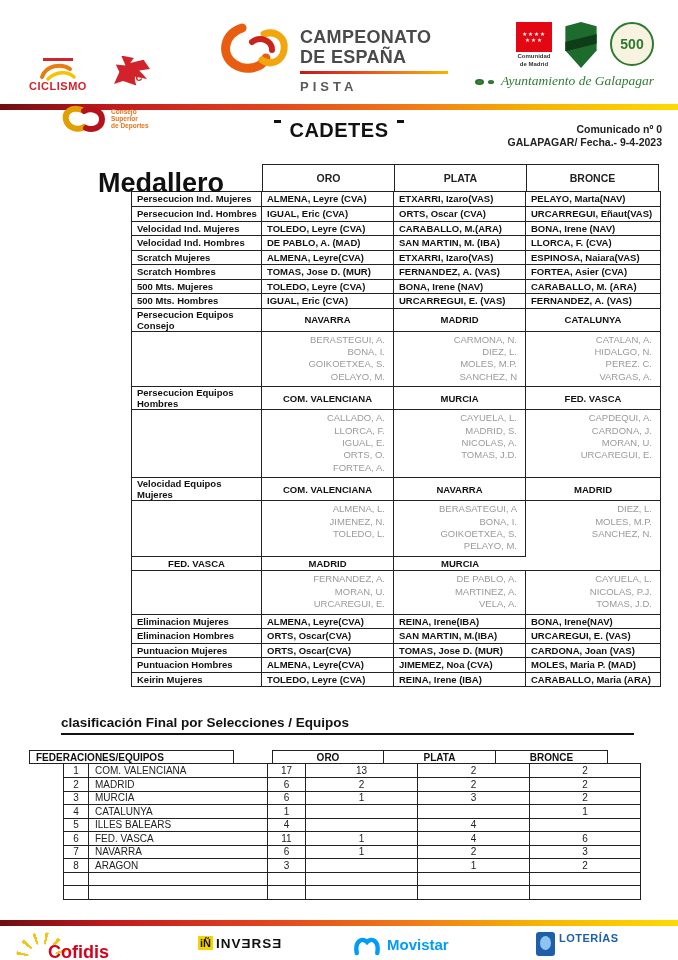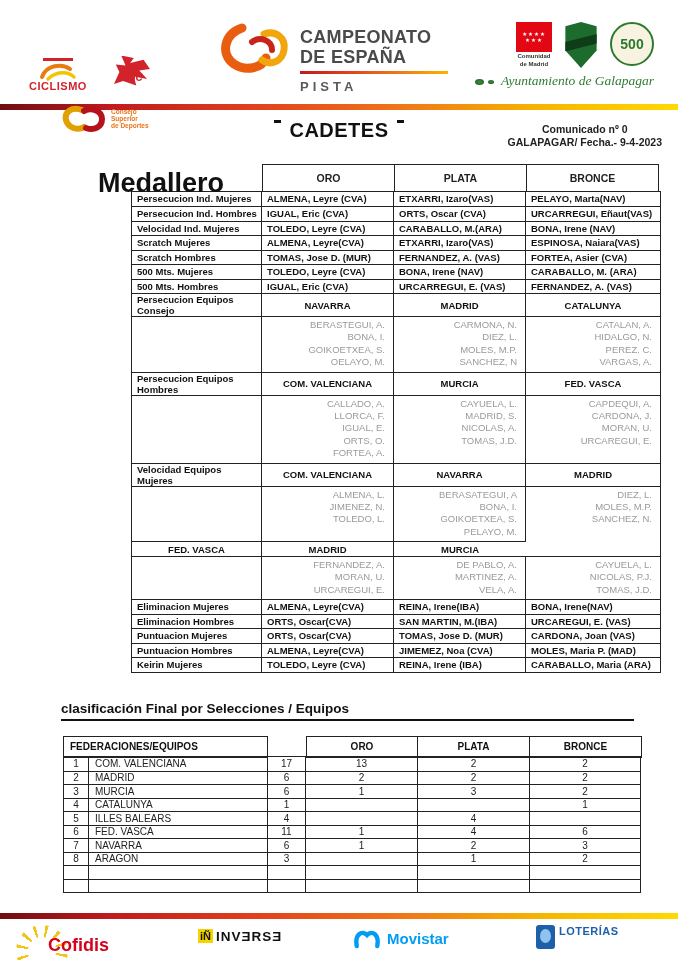--- a/index.html
+++ b/index.html
@@ -40,21 +40,21 @@
   .ayto { margin-top:5px; text-align:right; color:#2e7d32; font-family:"Liberation Serif", serif; font-style:italic; font-size:13.5px; }
   .turtle { display:inline-block; width:9px; height:6px; border-radius:50%; background:radial-gradient(#3b8f3b,#18561f); margin-right:4px; vertical-align:middle; }
   .turtle.small { width:6px; height:4px; }
 
   .gbar { height:6px; background:linear-gradient(90deg,#6f0d12 0%,#c01a1c 16%,#e2401d 38%,#f07818 60%,#f7b500 80%,#ffd900 100%); }
 
   
   .docline { position:relative; height:54px; }
   .cadetes { text-align:center; padding-top:9px; font-size:20px; font-weight:800; color:#111; letter-spacing:.5px; }
   .tick { display:inline-block; width:7px; height:3px; background:#111; vertical-align:top; margin:1px 8px 0; }
-  .comu { position:absolute; right:16px; top:13px; text-align:center; font-size:10.5px; font-weight:700; color:#222; line-height:13px; }
+  .comu { position:absolute; right:16px; top:13px; text-align:right; font-size:10.5px; font-weight:700; color:#222; line-height:13px; }
 
   
   .medal { position:relative; }
   .m-title { position:absolute; left:98px; top:4px; font-size:27px; font-weight:800; color:#111; }
   .m-head { display:flex; margin-left:262px; }
   .m-hcell { width:133px; height:28px; border:1.5px solid #222; border-left-width:1px; display:flex; align-items:center; justify-content:center;
     font-size:10.5px; font-weight:700; color:#222; }
   .m-hcell:first-child { border-left-width:1.5px; }
   .m-hcell + .m-hcell { margin-left:-1px; }
   #mtable { margin-left:131px; width:530px; border:1.5px solid #222; margin-top:-1.5px; background:#fff; }
@@ -65,21 +65,21 @@
   .m-row:first-child .m-cell { border-top:none; }
   .m-cell.ev { padding-left:5px; }
   .m-cell.win { padding-left:5px; }
   .m-cell.team { justify-content:center; text-align:center; }
   .m-cell.mem { display:block; font-weight:400; color:#9a9a9a; text-align:right; padding:2px 8px 3px; }
   .mem-line { line-height:12.4px; font-size:9.5px; }
 
   
   .clasif { margin-top:28px; }
   .c-title { margin-left:61px; width:573px; border-bottom:2.5px solid #111; font-size:13.5px; font-weight:700; color:#111; padding-bottom:3px; }
-  .c-head { display:grid; grid-template-columns:205px 38px 112px 112px 112px; margin-left:63px; margin-top:15px; height:22px; }
+  .c-head { display:grid; grid-template-columns:205px 38px 112px 112px 112px; margin-left:29px; margin-top:15px; height:14px; }
   .c-h1 { border:1.5px solid #222; display:flex; align-items:center; padding-left:6px; font-size:10px; font-weight:700; color:#111; }
   .c-hgap { border:none; }
   .c-hcell { border:1.5px solid #222; border-left:none; display:flex; align-items:center; justify-content:center; font-size:10px; font-weight:700; color:#111; }
   .c-hcell.first { border-left:1.5px solid #222; }
   #ctable { margin-left:63px; width:578px; border:1.5px solid #222; margin-top:-1.5px; }
   .c-row { display:grid; grid-template-columns:25px 179px 38px 112px 112px 1fr; height:13.5px; }
   .c-cell { border-right:1px solid #222; border-top:1px solid #222; font-size:10px; color:#222;
     display:flex; align-items:center; justify-content:center; line-height:11px; }
   .c-cell:last-child { border-right:none; }
   .c-row:first-child .c-cell { border-top:none; }
@@ -207,20 +207,26 @@
           <div class="m-cell win">ORTS, Oscar (CVA)</div>
           <div class="m-cell win">URCARREGUI, Eñaut(VAS)</div>
         </div>
         <div class="m-row">
           <div class="m-cell ev">Velocidad Ind. Mujeres</div>
           <div class="m-cell win">TOLEDO, Leyre (CVA)</div>
           <div class="m-cell win">CARABALLO, M.(ARA)</div>
           <div class="m-cell win">BONA, Irene (NAV)</div>
         </div>
         <div class="m-row">
+          <div class="m-cell ev">Velocidad Ind. Hombres</div>
+          <div class="m-cell win">DE PABLO, A. (MAD)</div>
+          <div class="m-cell win">SAN MARTIN, M. (IBA)</div>
+          <div class="m-cell win">LLORCA, F. (CVA)</div>
+        </div>
+        <div class="m-row">
           <div class="m-cell ev">Scratch Mujeres</div>
           <div class="m-cell win">ALMENA, Leyre(CVA)</div>
           <div class="m-cell win">ETXARRI, Izaro(VAS)</div>
           <div class="m-cell win">ESPINOSA, Naiara(VAS)</div>
         </div>
         <div class="m-row">
           <div class="m-cell ev">Scratch Hombres</div>
           <div class="m-cell win">TOMAS, Jose D. (MUR)</div>
           <div class="m-cell win">FERNANDEZ, A. (VAS)</div>
           <div class="m-cell win">FORTEA, Asier (CVA)</div>

